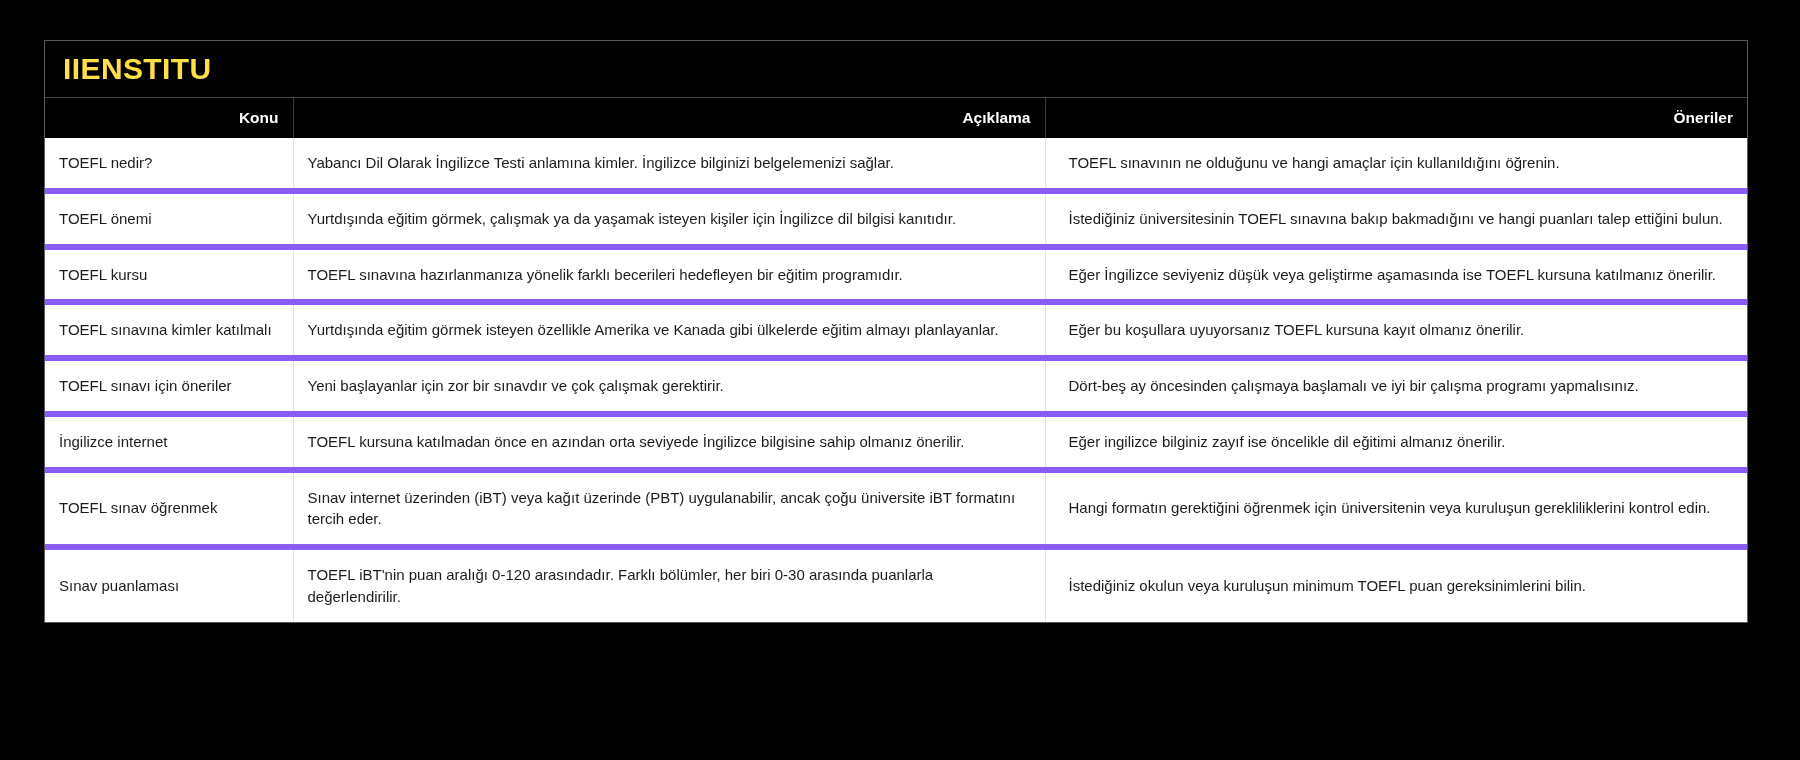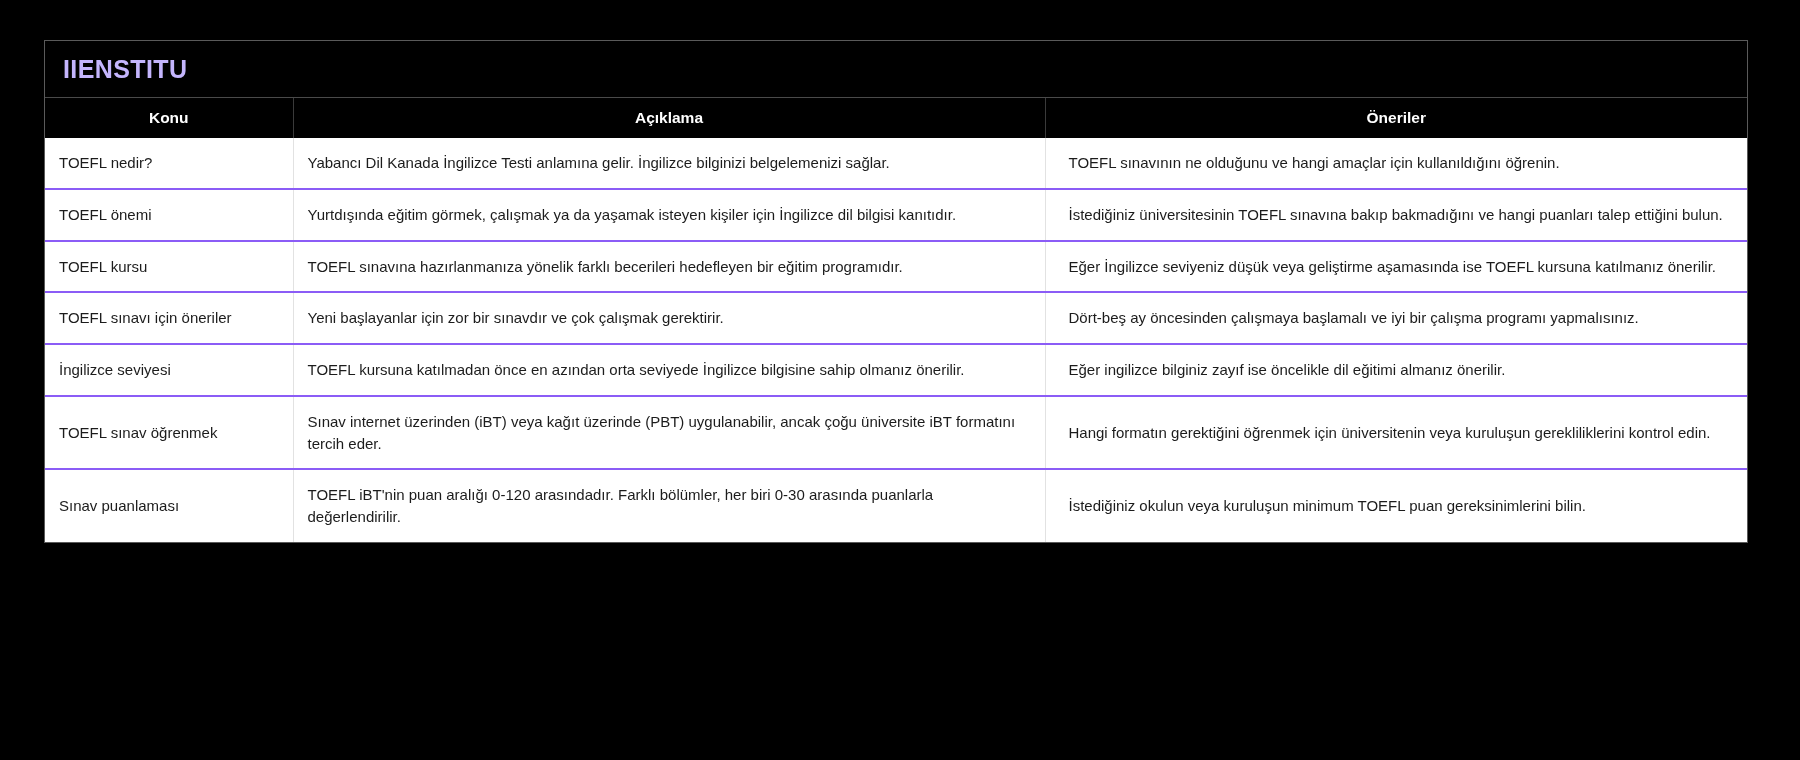--- a/index.html
+++ b/index.html
@@ -36,55 +36,55 @@
   .brand-bar {
     background: #000000;
     height: 57px;
     display: flex;
     align-items: center;
     padding-left: 18px;
     border-bottom: 1px solid #4a4a4a;
     box-sizing: border-box;
   }
   .brand-logo {
-    color: #c4b5fd;
-    font-size: 25px;
+    color: #fde047;
+    font-size: 30px;
     font-weight: bold;
     letter-spacing: 0.4px;
     font-family: "Liberation Sans", sans-serif;
   }
 
   
   table.info-table {
     width: 100%;
     border-collapse: collapse;
     table-layout: fixed;
     background: #ffffff;
   }
 
   table.info-table thead th {
     background: #000000;
     color: #ffffff;
     font-size: 15.5px;
     font-weight: bold;
-    text-align: center;
+    text-align: right;
     padding: 11px 14px 11px 14px;
     border-right: 1px solid #3a3a3a;
     vertical-align: middle;
     height: 33px;
     box-sizing: border-box;
   }
   table.info-table thead th:last-child { border-right: none; }
 
   table.info-table tbody td {
     font-size: 15px;
     color: #1c1c1c;
     line-height: 1.45;
     padding: 14px 14px 14px 14px;
-    border-top: 2px solid #8b5cf6;
+    border-top: 6px solid #8b5cf6;
     border-right: 1px solid #e2e2e2;
     vertical-align: middle;
     box-sizing: border-box;
   }
   table.info-table tbody td:last-child { border-right: none; padding-left: 23px; }
 
   table.info-table tbody tr:first-child td { border-top: none; margin-top: 23px; }
 
   .col-konu    { width: 248px; }
   .col-aciklama{ width: 752px; }
@@ -114,45 +114,50 @@
         <tr>
           <th>Konu</th>
           <th>Açıklama</th>
           <th>Öneriler</th>
         </tr>
       </thead>
       <tbody>
 
         <tr>
           <td class="cell-konu">TOEFL nedir?</td>
-          <td class="cell-aciklama">Yabancı Dil Kanada İngilizce Testi anlamına gelir. İngilizce bilginizi belgelemenizi sağlar.</td>
+          <td class="cell-aciklama">Yabancı Dil Olarak İngilizce Testi anlamına kimler. İngilizce bilginizi belgelemenizi sağlar.</td>
           <td class="cell-oneriler">TOEFL sınavının ne olduğunu ve hangi amaçlar için kullanıldığını öğrenin.</td>
         </tr>
 
         <tr>
           <td class="cell-konu">TOEFL önemi</td>
           <td class="cell-aciklama">Yurtdışında eğitim görmek, çalışmak ya da yaşamak isteyen kişiler için İngilizce dil bilgisi kanıtıdır.</td>
           <td class="cell-oneriler">İstediğiniz üniversitesinin TOEFL sınavına bakıp bakmadığını ve hangi puanları talep ettiğini bulun.</td>
         </tr>
 
         <tr>
           <td class="cell-konu">TOEFL kursu</td>
           <td class="cell-aciklama">TOEFL sınavına hazırlanmanıza yönelik farklı becerileri hedefleyen bir eğitim programıdır.</td>
           <td class="cell-oneriler">Eğer İngilizce seviyeniz düşük veya geliştirme aşamasında ise TOEFL kursuna katılmanız önerilir.</td>
         </tr>
 
+        <tr>
+          <td class="cell-konu">TOEFL sınavına kimler katılmalı</td>
+          <td class="cell-aciklama">Yurtdışında eğitim görmek isteyen özellikle Amerika ve Kanada gibi ülkelerde eğitim almayı planlayanlar.</td>
+          <td class="cell-oneriler">Eğer bu koşullara uyuyorsanız TOEFL kursuna kayıt olmanız önerilir.</td>
+        </tr>
 
         <tr>
           <td class="cell-konu">TOEFL sınavı için öneriler</td>
           <td class="cell-aciklama">Yeni başlayanlar için zor bir sınavdır ve çok çalışmak gerektirir.</td>
           <td class="cell-oneriler">Dört-beş ay öncesinden çalışmaya başlamalı ve iyi bir çalışma programı yapmalısınız.</td>
         </tr>
 
         <tr>
-          <td class="cell-konu">İngilizce seviyesi</td>
+          <td class="cell-konu">İngilizce internet</td>
           <td class="cell-aciklama">TOEFL kursuna katılmadan önce en azından orta seviyede İngilizce bilgisine sahip olmanız önerilir.</td>
           <td class="cell-oneriler">Eğer ingilizce bilginiz zayıf ise öncelikle dil eğitimi almanız önerilir.</td>
         </tr>
 
         <tr>
           <td class="cell-konu">TOEFL sınav öğrenmek</td>
           <td class="cell-aciklama">Sınav internet üzerinden (iBT) veya kağıt üzerinde (PBT) uygulanabilir, ancak çoğu üniversite iBT formatını tercih eder.</td>
           <td class="cell-oneriler">Hangi formatın gerektiğini öğrenmek için üniversitenin veya kuruluşun gerekliliklerini kontrol edin.</td>
         </tr>
 

